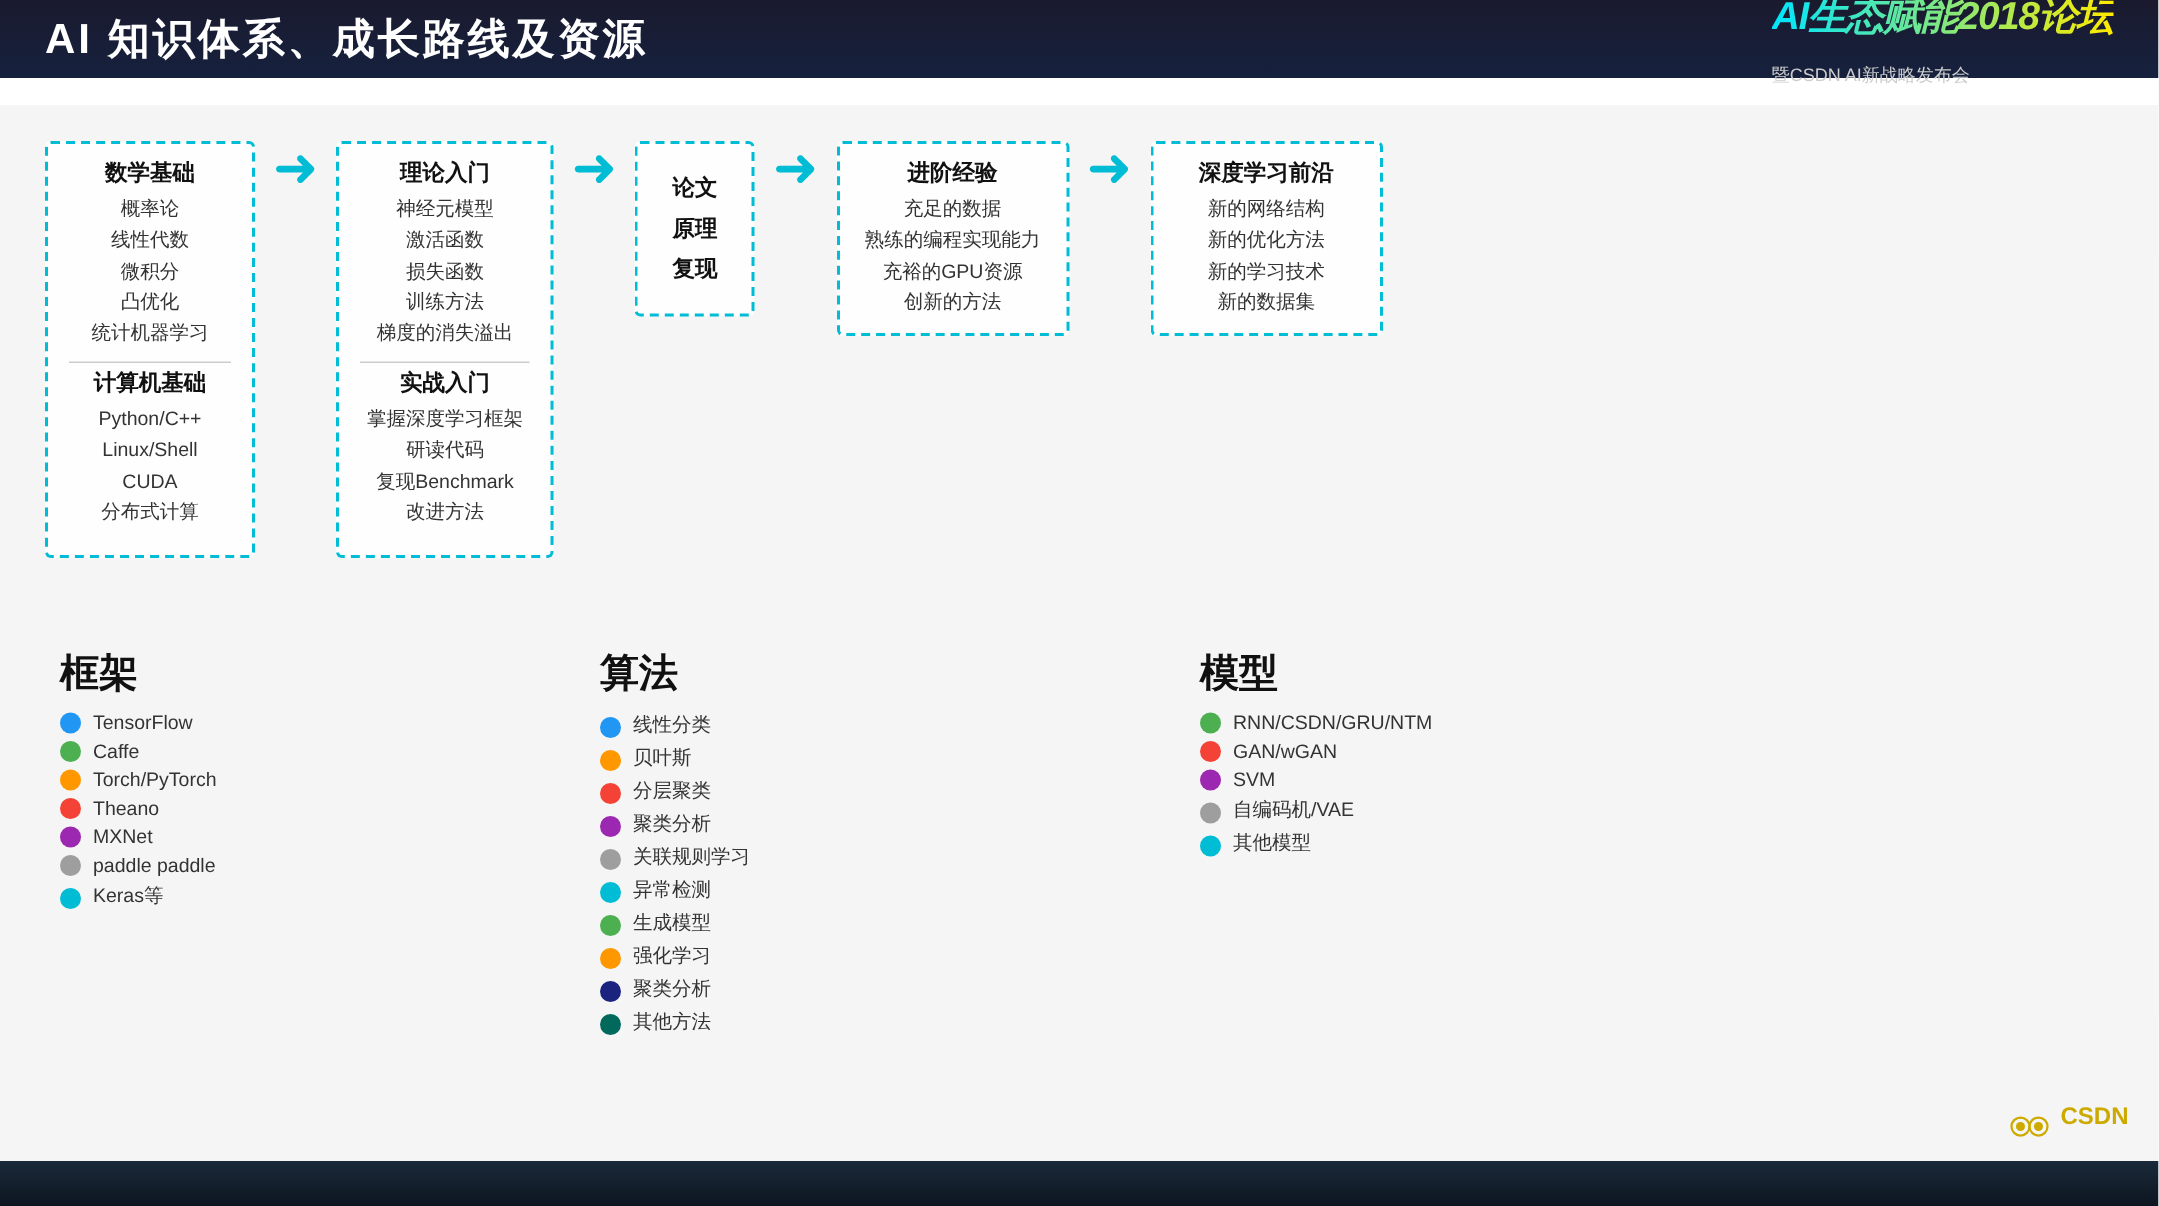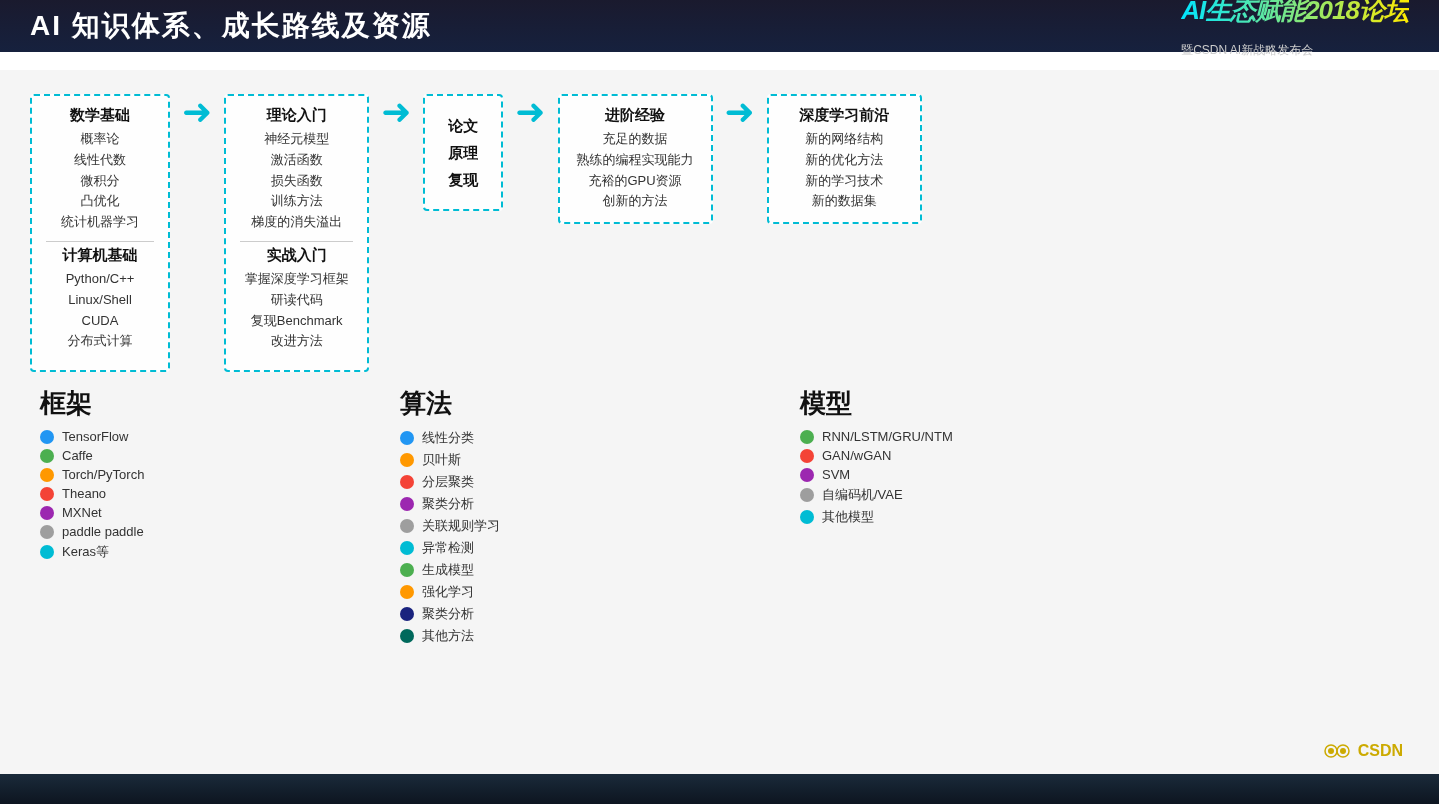--- a/index.html
+++ b/index.html
@@ -69,20 +69,21 @@
     
     .content-area {
       position: absolute;
       top: 70px;
       left: 0; right: 0;
       bottom: 30px;
       background: #f5f5f5;
       padding: 24px 30px;
       display: flex;
       flex-direction: column;
+      gap: 35px;
     }
 
     .box-item {
       font-size: 13px;
       color: #333;
       text-align: center;
       line-height: 1.6;
     }
 
     .box-section {
@@ -156,58 +157,57 @@
       padding: 10px 14px;
       background: rgba(255,255,255,0.9);
       min-width: 155px;
     }
 
     
     .bottom-section {
       display: flex;
       flex: 1;
       gap: 0;
-      margin-top: 14px;
+      margin-top: 24px;
     }
 
     .bottom-col {
       flex: 1;
       padding: 0 10px;
     }
 
     .bottom-col-title {
       font-size: 26px;
       font-weight: bold;
       color: #111;
       margin-bottom: 8px;
     }
 
     .legend-item {
       display: flex;
-      align-items: center;
+      align-items: flex-end;
       margin-bottom: 4px;
       font-size: 13px;
       color: #333;
     }
 
     .dot {
       width: 14px;
       height: 14px;
       border-radius: 50%;
       margin-right: 8px;
       flex-shrink: 0;
     }
 
     
     .csdn-logo {
       position: absolute;
       bottom: 38px;
-      right: 36px;
-      display: flex;
-      align-items: center;
+      right: 20px;
+      display: flex;
       gap: 6px;
     }
 
     .csdn-text {
       color: #ccaa00;
       font-size: 16px;
       font-weight: bold;
     }
 
     .csdn-icon {
@@ -384,21 +384,21 @@
       <div class="legend-item">
         <div class="dot" style="background:#00695C;"></div>
         <span>其他方法</span>
       </div>
     </div>
 
     <div class="bottom-col" style="flex:0 0 350px; margin-left:100px;">
       <div class="bottom-col-title">模型</div>
       <div class="legend-item">
         <div class="dot" style="background:#4CAF50;"></div>
-        <span>RNN/LSTM/GRU/NTM</span>
+        <span>RNN/CSDN/GRU/NTM</span>
       </div>
       <div class="legend-item">
         <div class="dot" style="background:#F44336;"></div>
         <span>GAN/wGAN</span>
       </div>
       <div class="legend-item">
         <div class="dot" style="background:#9C27B0;"></div>
         <span>SVM</span>
       </div>
       <div class="legend-item">

